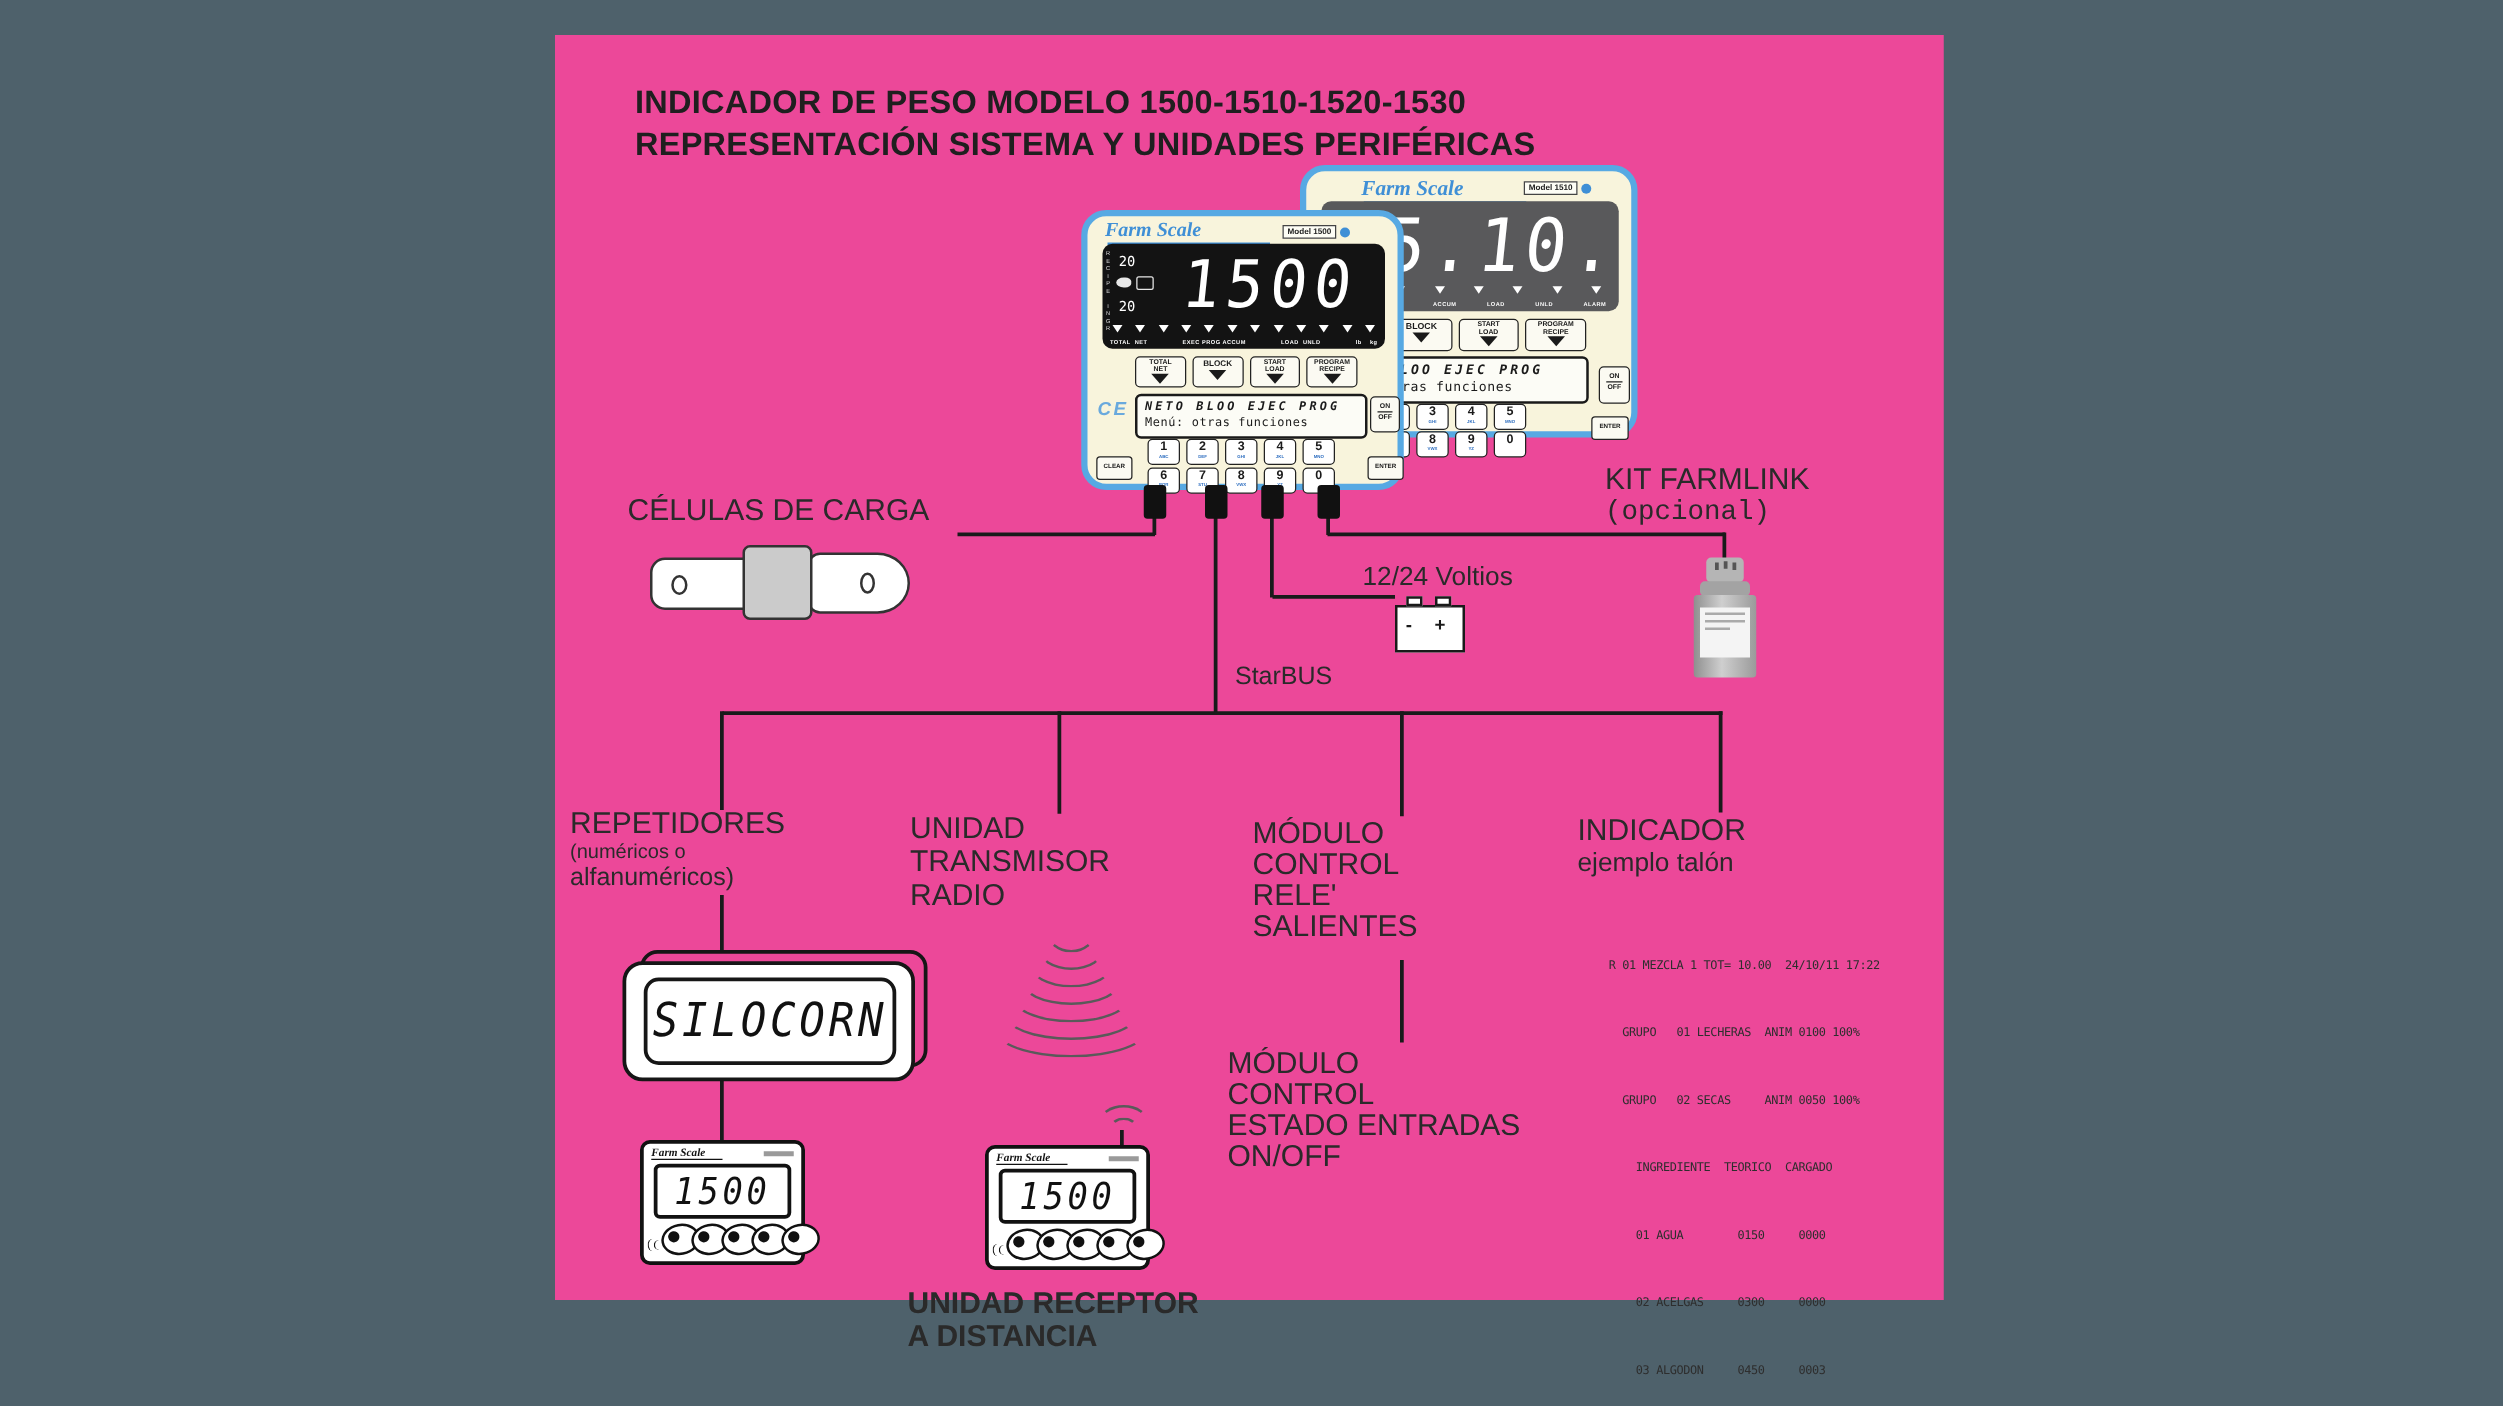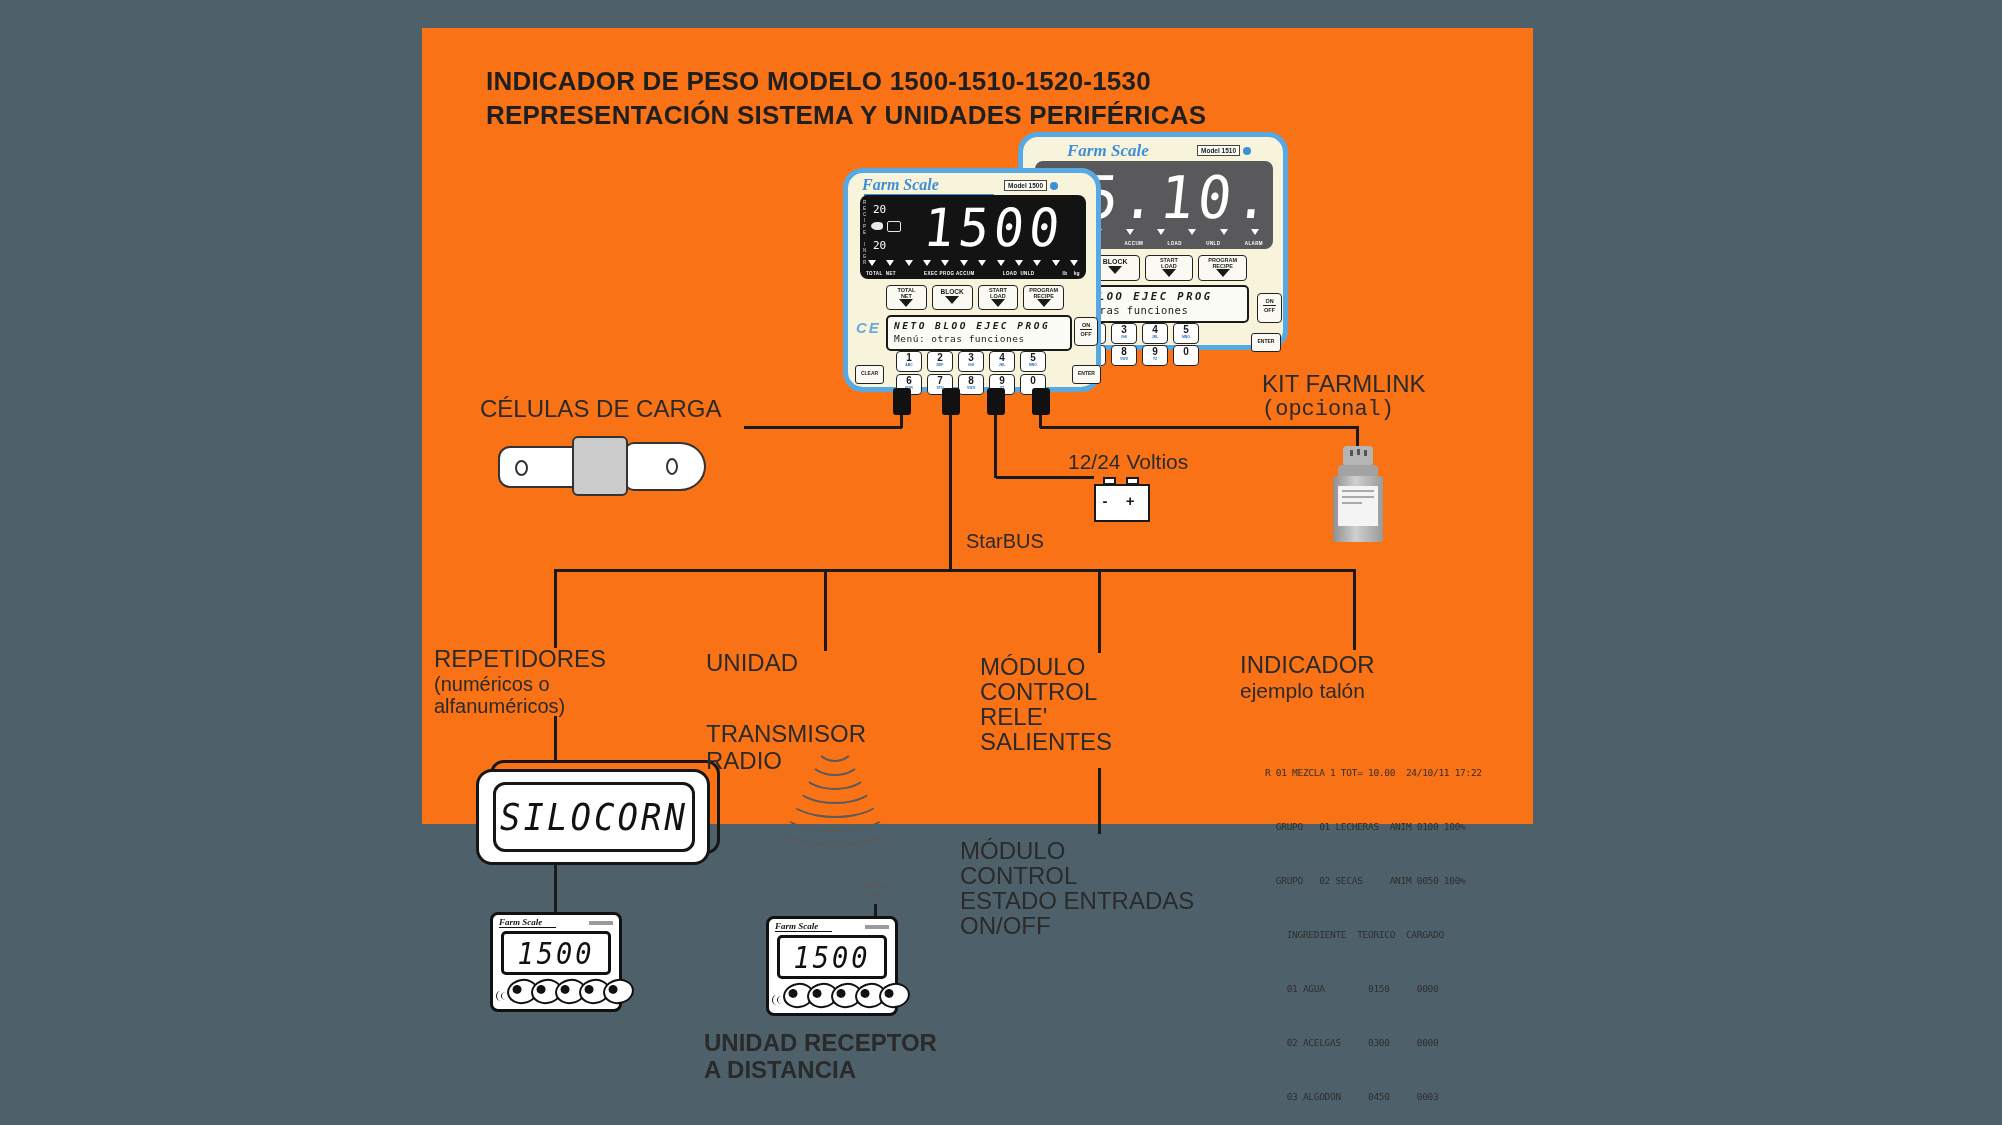--- a/index.html
+++ b/index.html
@@ -1,18 +1,18 @@
 <!DOCTYPE html>
 <html><head>
 <meta charset="utf-8">
 <style>
   html,body{margin:0;padding:0;background:#4e616b;}
   .stage{position:relative;width:2002px;height:1125px;background:#4e616b;overflow:hidden;
          font-family:"Liberation Sans",sans-serif;color:#1a1a1a;}
-  .panel{position:absolute;left:422px;top:28px;width:1111px;height:796px;background:#f97316;}
+  .panel{position:absolute;left:444px;top:28px;width:1111px;height:1012px;background:#ec4899;}
   .abs{position:absolute;}
   .lbl{position:absolute;text-align:left;color:#2a2a2a;line-height:1.12;}
   .hline{position:absolute;height:3px;background:#1a1a1a;}
   .vline{position:absolute;width:3px;background:#1a1a1a;}
 
   
   .title{position:absolute;left:64px;top:36px;font-size:26px;font-weight:bold;line-height:34px;color:#1f1f1f;letter-spacing:.2px;}
 
   
   .device{position:absolute;background:#f8f4dc;border:5px solid #57a9e3;border-radius:20px;box-sizing:border-box;}
@@ -367,21 +367,21 @@
       <div class="fl-line"></div>
           <div class="fl-line"></div>
           <div class="fl-line" style="width:20px;"></div>
     </div>
   </div>
 
   <div class="lbl" style="left:544px;top:502px;width:110px;font-size:20px;text-align:left;">StarBUS</div>
 
   <div class="lbl" style="left:12px;top:618px;width:244px;">
     <div style="font-size:24px;">REPETIDORES</div>
-    <div style="font-size:20px;">(numéricos o</div>
+    <div style="font-size:16px;">(numéricos o</div>
     <div style="font-size:20px;">alfanuméricos)</div>
   </div>
   <div class="abs" style="left:54px;top:732px;width:245px;height:102px;">
     <div class="silo-back" style="left:14px;top:0;width:224px;height:88px;"></div>
     <div class="silo-main" style="left:0;top:9px;width:228px;height:90px;">
       <div class="silo-screen" style="left:14px;top:10px;width:196px;height:64px;">
         <span class="silo-text">SILOCORN</span>
       </div>
     </div>
   </div>
@@ -397,21 +397,21 @@
           <div class="oval"></div>
           <div class="oval"></div>
           <div class="oval"></div>
     </div>
     <div class="cearc" style="left:3px;top:76px;"></div>
     <div class="cearc" style="left:8px;top:77px;height:8px;"></div>
   </div>
 
   <div class="lbl" style="left:284px;top:622px;width:240px;">
     <div style="font-size:24px;">UNIDAD</div>
-    <div style="font-size:24px;margin-top:44px;">TRANSMISOR</div>
+    <div style="font-size:24px;">TRANSMISOR</div>
     <div style="font-size:24px;">RADIO</div>
   </div>
   <div>
     <div class="warc" style="left:393px;top:700px;width:36px;height:30px;"></div>
     <div class="warc" style="left:386px;top:712px;width:50px;height:32px;"></div>
     <div class="warc" style="left:379px;top:724px;width:64px;height:34px;"></div>
     <div class="warc" style="left:372px;top:736px;width:78px;height:36px;"></div>
     <div class="warc" style="left:365px;top:748px;width:92px;height:38px;"></div>
     <div class="warc" style="left:358px;top:760px;width:106px;height:40px;"></div>
     <div class="warc" style="left:351px;top:772px;width:120px;height:42px;"></div>

